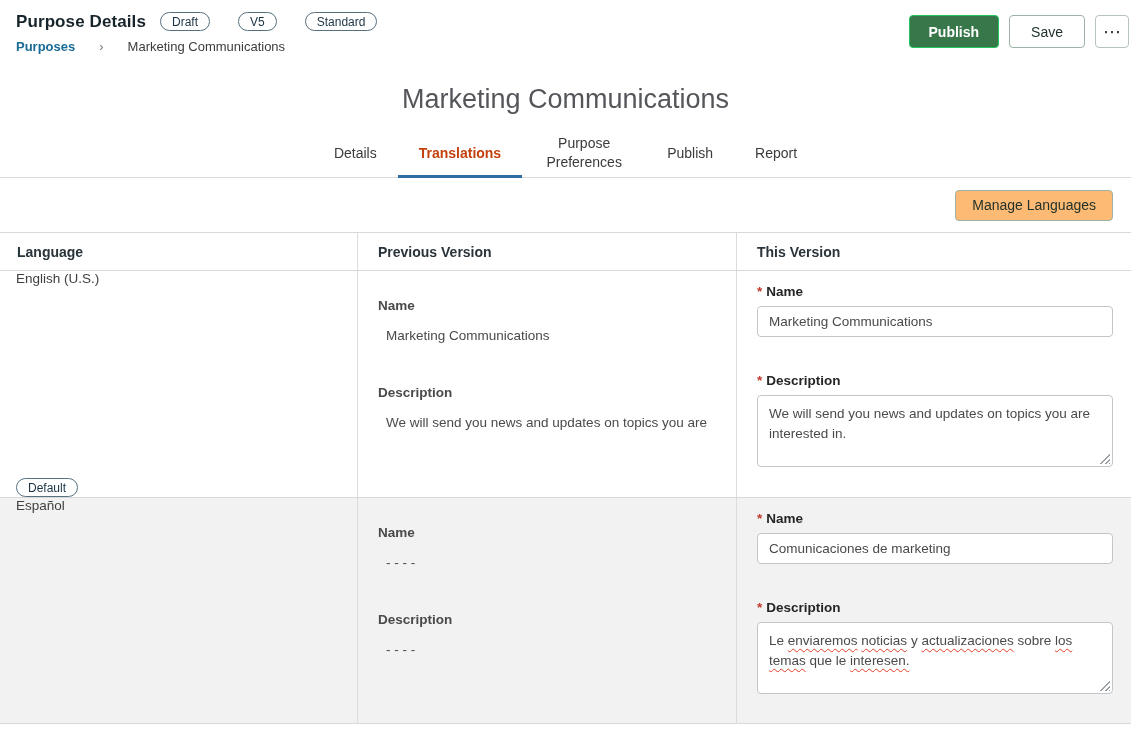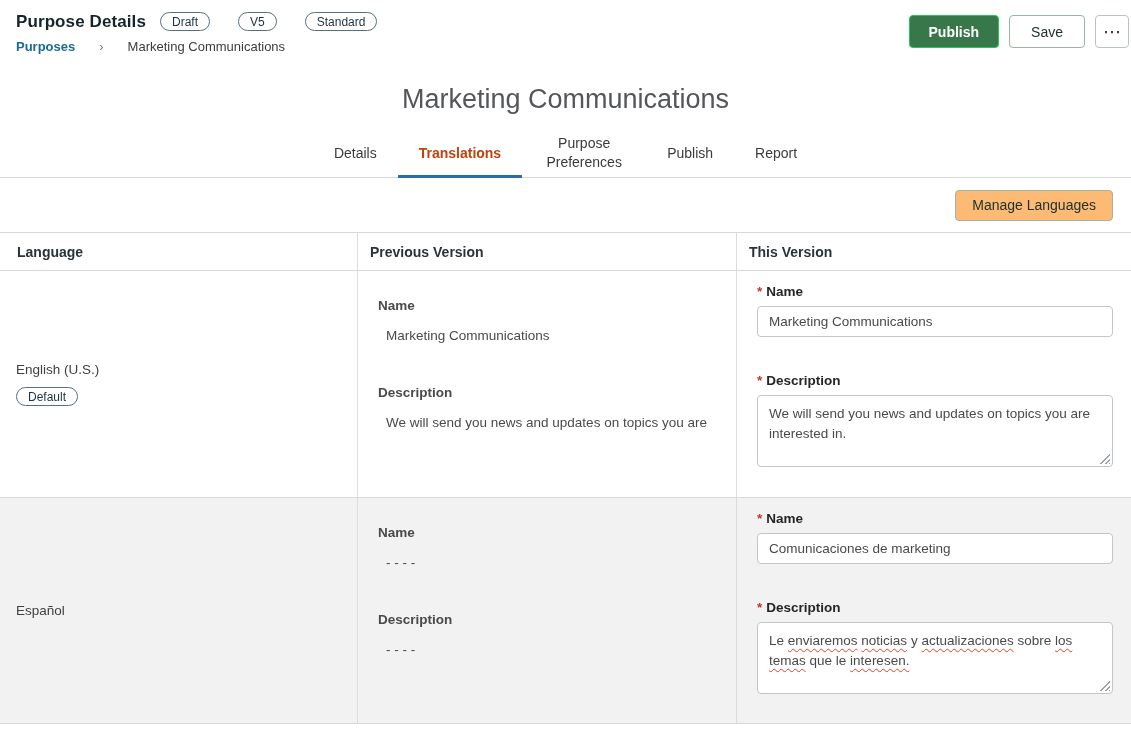--- a/index.html
+++ b/index.html
@@ -82,27 +82,27 @@
   .trow {
     display: grid; grid-template-columns: 357px 379px 1fr;
   }
   .trow > div { border-left: 1px solid #dcdcdc; }
   .trow > div:first-child { border-left: none; }
   .thead { border-bottom: 1px solid #d9d9d9; height: 38px; }
   .thead .th {
     display: flex; align-items: center; padding: 0 16px 0 17px;
     font-weight: 700; color: #29333a; font-size: 14px;
   }
-  .thead .th.col2, .thead .th.col3 { padding-left: 12px; }
+  .thead .th.col2, .thead .th.col3 { padding-left: 20px; }
 
   .tbody-row.row-0 { height: 227px; background: #ffffff; border-bottom: 1px solid #d9d9d9; }
   .tbody-row.row-1 { height: 226px; background: #f2f2f2; border-bottom: 1px solid #d9d9d9; }
 
   .lang-cell {
-    display: flex; flex-direction: column; justify-content: center;
+    display: flex; flex-direction: column; justify-content: space-between;
     align-items: flex-start; padding: 0 16px; gap: 10px;
   }
   .lang-name { color: #3f3f3f; font-size: 13.5px; }
 
   .prev-cell { padding: 27px 20px 0 20px; }
   .field-label { color: #4a4a4a; font-weight: 600; font-size: 13.5px; }
   .prev-value { margin: 15px 0 0 8px; color: #4a4a4a; font-size: 13.5px; }
   .prev-gap { height: 42px; }
 
   .cur-cell { padding: 13px 18px 0 20px; }

